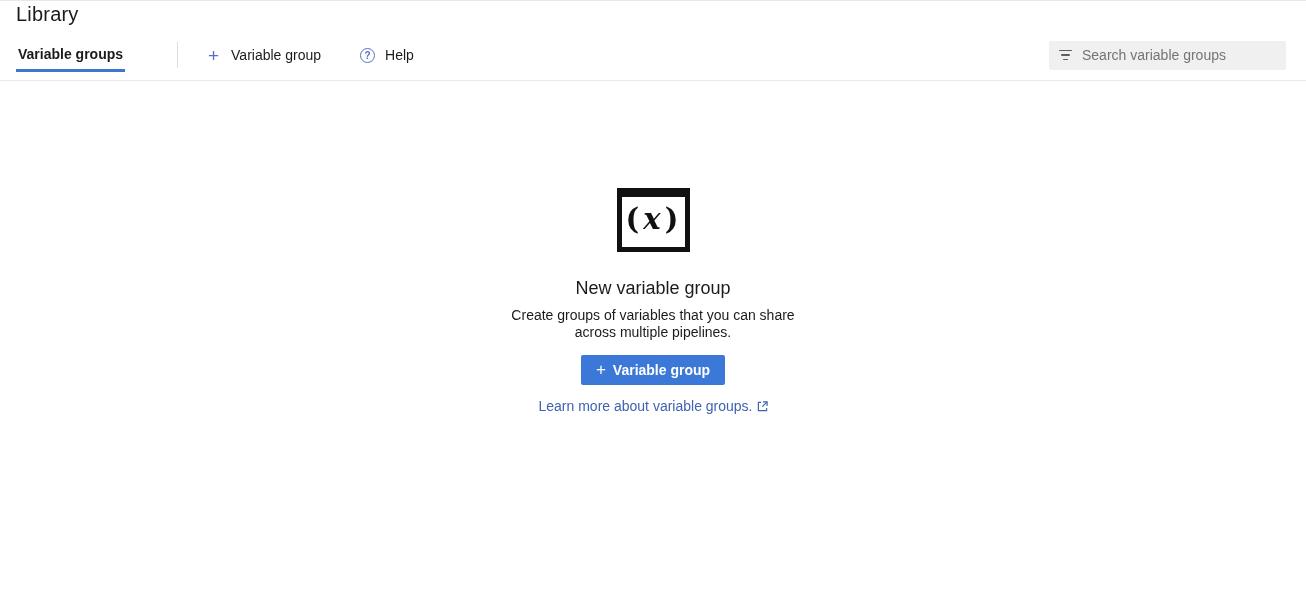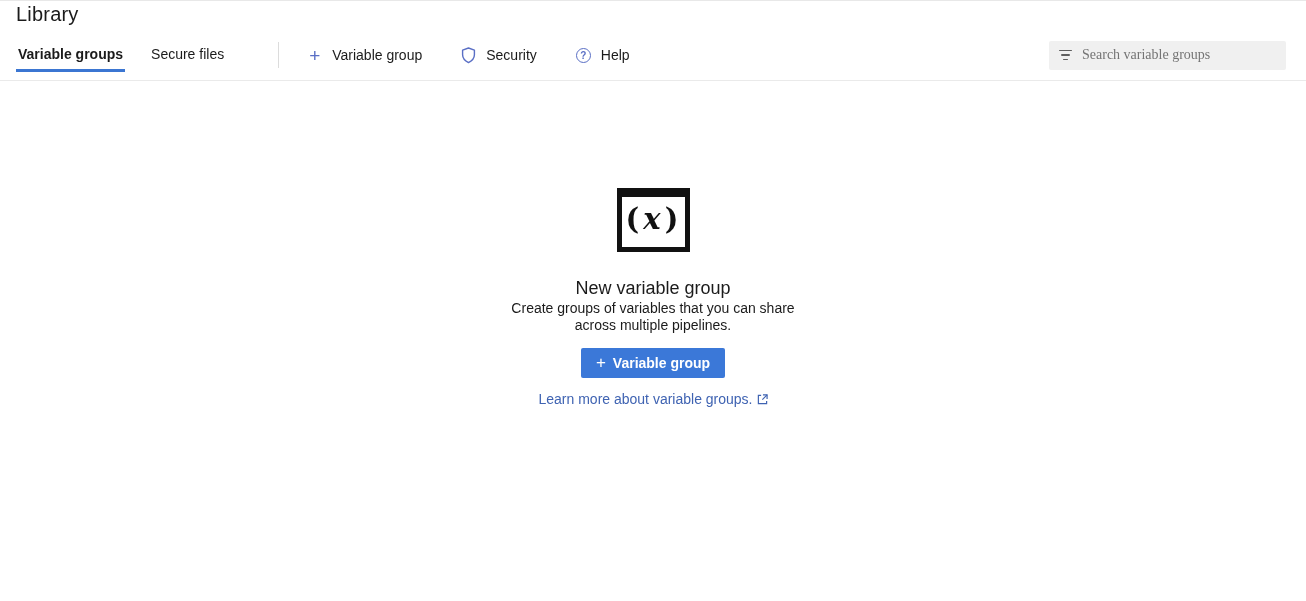--- a/index.html
+++ b/index.html
@@ -83,21 +83,21 @@
     align-items: center;
     padding: 0 10px;
   }
   .filter-icon { display: flex; flex-direction: column; gap: 3px; margin-right: 10px; }
   .filter-icon i { display: block; height: 1.5px; background: #5f5f5f; border-radius: 1px; }
   .filter-icon i:nth-child(1) { width: 13px; }
   .filter-icon i:nth-child(2) { width: 9px; margin-left: 2px; }
   .filter-icon i:nth-child(3) { width: 5px; margin-left: 4px; }
   .searchbox input {
     border: none; outline: none; background: transparent;
-    font-family: Liberation Serif, serif;
+    font-family: Liberation Sans, sans-serif;
     font-size: 14px;
     color: #1b1b1b;
     width: 100%;
   }
   .searchbox input::placeholder { color: #747474; opacity: 1; }
 
   
   .empty-state {
     display: flex;
     flex-direction: column;
@@ -121,21 +121,21 @@
     font-size: 29px;
     font-weight: 700;
     color: #111111;
     letter-spacing: 2px;
     padding-bottom: 3px;
   }
   .vg-icon-body .x-italic { font-style: italic; margin: 0 2px; }
 
   .empty-title { margin-top: 26px; font-size: 18px; font-weight: 500; color: #1b1b1b; }
   .empty-desc {
-    margin-top: 1px;
+    margin-top: 8px;
     font-size: 14px;
     line-height: 17px;
     color: #1b1b1b;
     max-width: 310px;
   }
 
   .primary-button {
     margin-top: 14px;
     height: 30px;
     padding: 0 15px;
@@ -167,41 +167,30 @@
 <body>
 
 <div class="page-header">
   <div class="page-title">Library</div>
 </div>
 
 <div class="tabbar">
   <div class="tab active">
     <span>Variable groups</span>
   </div>
-  <div class="tab">
-    <span>Secure files</span>
-  </div>
 
   <div class="vdivider"></div>
 
   <div class="command">
     <span class="cmd-icon">
       <span class="plus-glyph">+</span>
     </span>
     <span>Variable group</span>
   </div>
 
-  <div class="command">
-    <span class="cmd-icon">
-      <svg width="15" height="17" viewBox="0 0 16 18" fill="none">
-        <path d="M8 1 L14.3 3.2 V8.2 C14.3 12 11.5 14.8 8 16.6 C4.5 14.8 1.7 12 1.7 8.2 V3.2 Z" stroke="#5a6fc5" stroke-width="1.5" stroke-linejoin="round"></path>
-      </svg>
-    </span>
-    <span>Security</span>
-  </div>
 
   <div class="command">
     <span class="cmd-icon">
       <span class="help-circle">?</span>
     </span>
     <span>Help</span>
   </div>
 
   <div class="searchbox">
     <span class="filter-icon">

